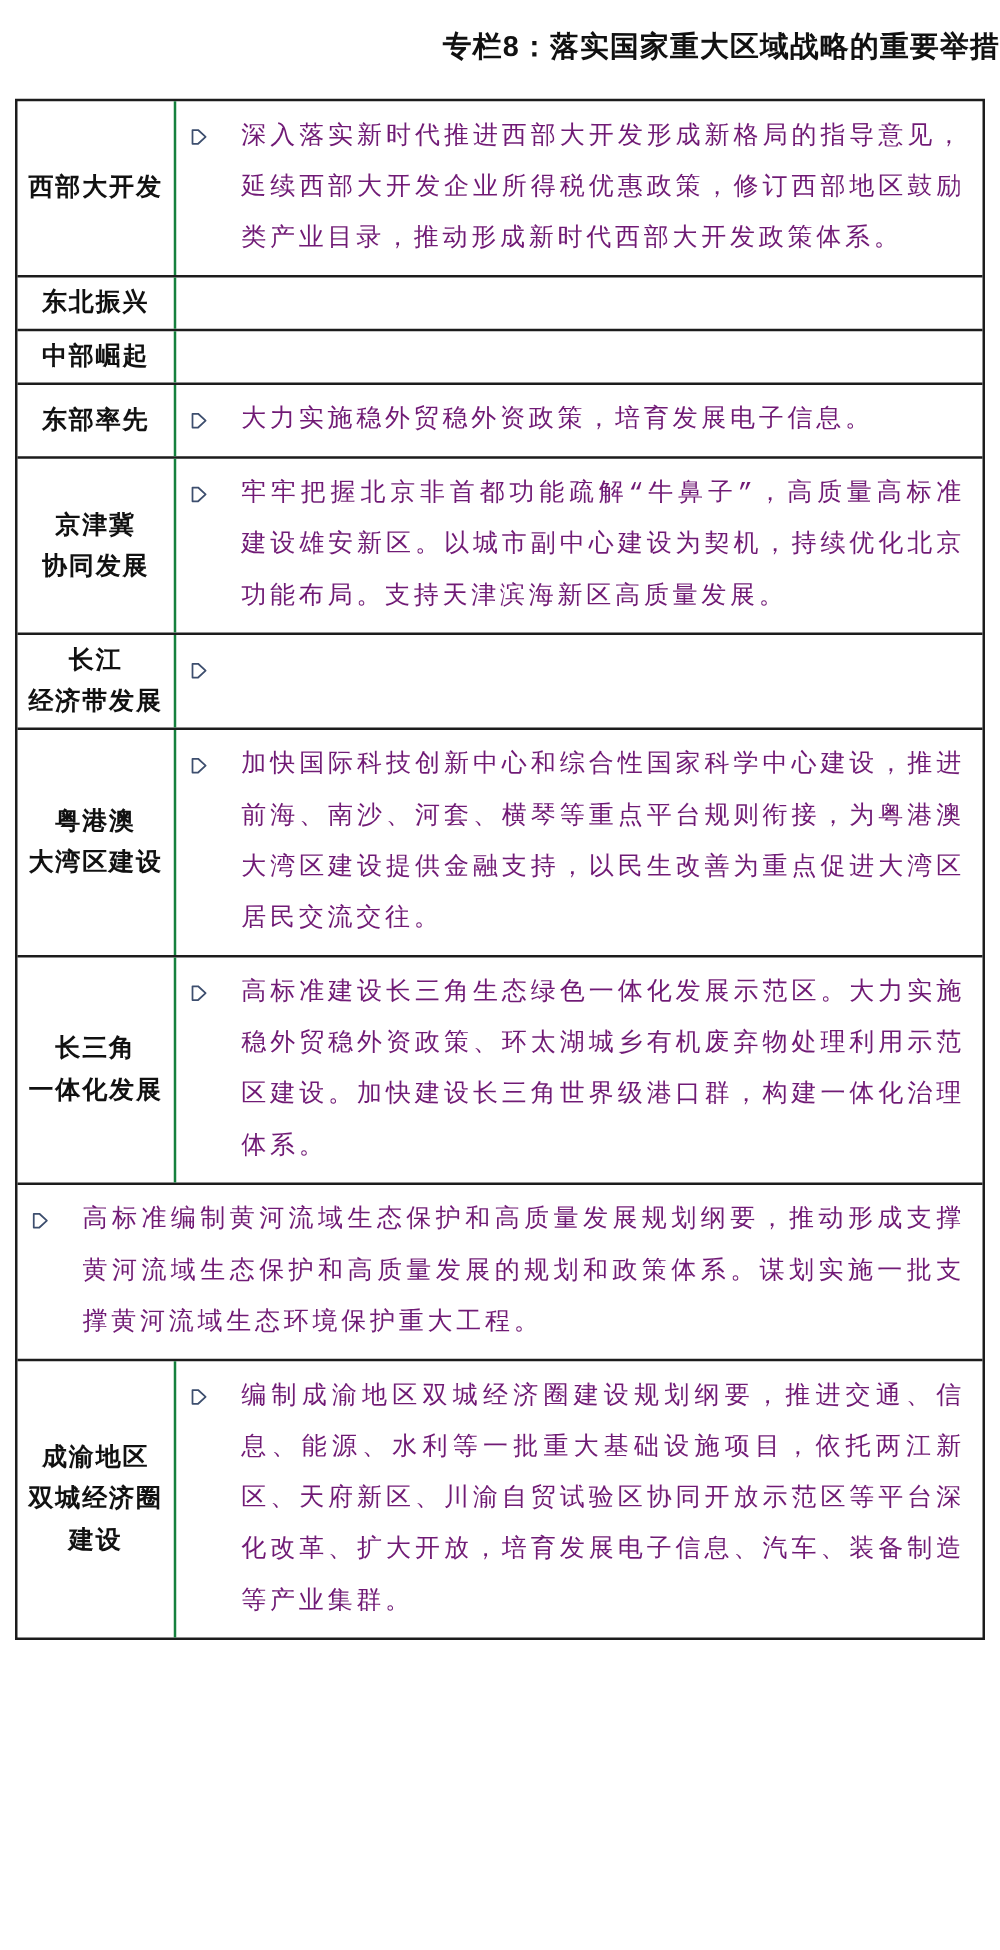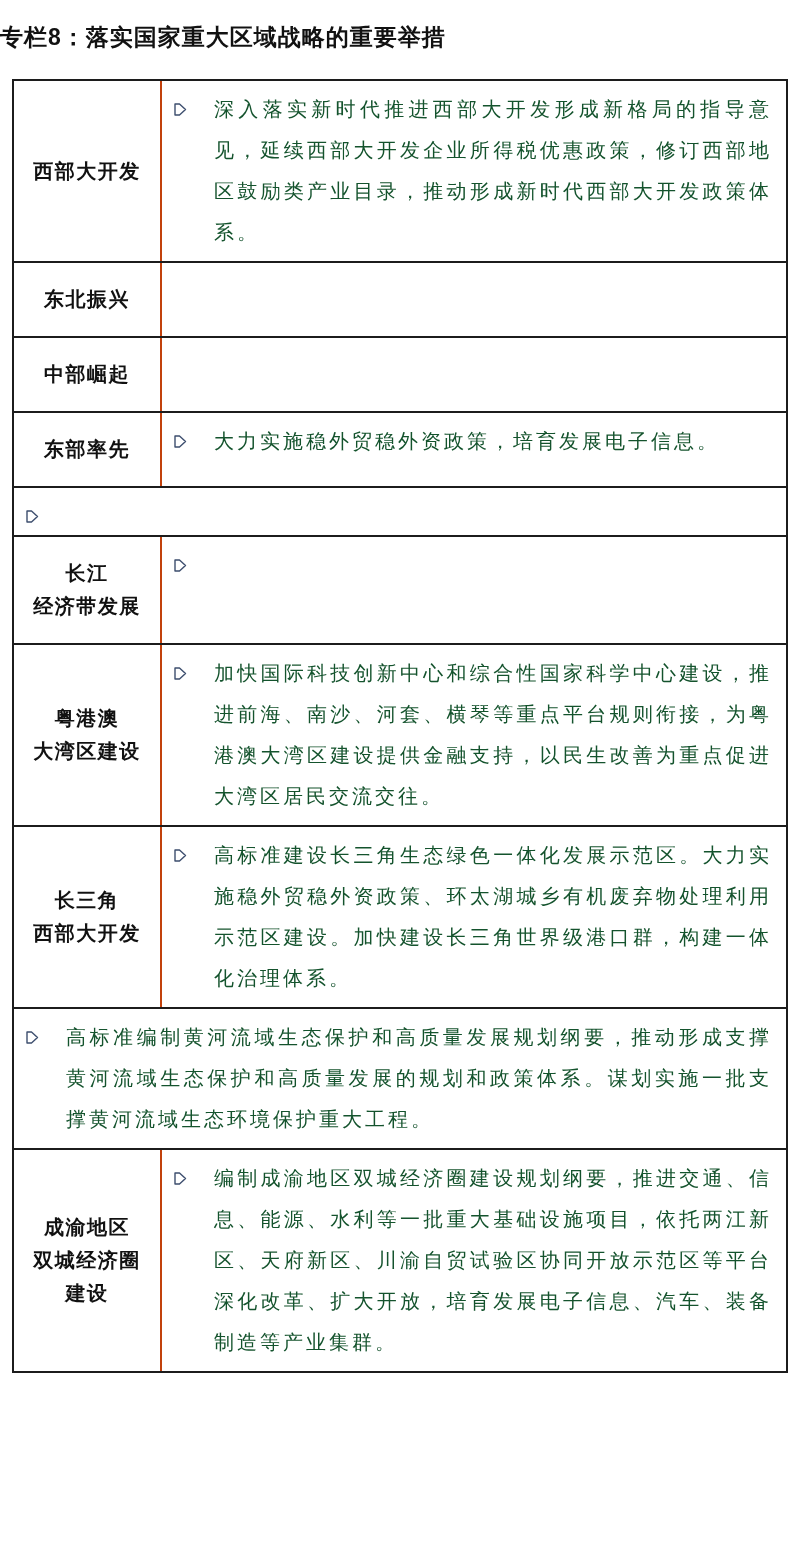--- a/index.html
+++ b/index.html
@@ -9,51 +9,51 @@
     background: #ffffff;
     width: 800px;
     font-family: "Liberation Sans", sans-serif;
     color: #111111;
   }
   .page {
     width: 800px;
     padding-top: 22px;
   }
   .doc-title {
-    text-align: left;
+    text-align: right;
     font-size: 23px;
     font-weight: 700;
     letter-spacing: 1px;
     margin: 0 0 26px 0;
     font-family: "Liberation Sans", sans-serif;
   }
   .box-table {
     margin: 0 12px;
     border: 2px solid #1c1c1c;
     background: #ffffff;
   }
   .row {
     display: flex;
     border-top: 2px solid #1c1c1c;
   }
   .row:first-child { border-top: none; }
   .cell.label {
     flex: none;
-    width: 148px;
-    border-right: 2px solid #c2410c;
+    width: 127px;
+    border-right: 2px solid #15803d;
     display: flex;
     align-items: center;
     justify-content: center;
     text-align: center;
     font-weight: 700;
     font-size: 20px;
     line-height: 33px;
     letter-spacing: 1.5px;
     white-space: pre-line;
-    padding: 20px 3px;
+    padding: 4px 3px;
     font-family: "Liberation Sans", sans-serif;
   }
   .cell.content {
     flex: 1;
     display: flex;
     align-items: flex-start;
     padding: 8px 14px 8px 10px;
   }
   .bullet {
     flex: none;
@@ -64,22 +64,22 @@
     justify-content: flex-start;
   }
   .measure {
     margin: 0;
     flex: 1;
     font-size: 20px;
     line-height: 41px;
     letter-spacing: 3px;
     text-align: justify;
     text-justify: inter-character;
-    font-family: Liberation Sans, sans-serif;
-    color: #14532d;
+    font-family: Liberation Mono, monospace;
+    color: #701a75;
   }
 </style>
 </head>
 <body>
 
 <div class="page">
   <h1 class="doc-title">专栏8：落实国家重大区域战略的重要举措</h1>
 
   <div class="box-table">
 
@@ -109,26 +109,29 @@
         <span class="bullet">
             <svg width="16" height="21" viewBox="0 0 16 21">
               <polygon points="3,5 7.5,5 13.5,10.5 7.5,16 3,16" fill="none" stroke="#3d4e6e" stroke-width="1.4" stroke-linejoin="round"></polygon>
             </svg>
           </span>
         <p class="measure">大力实施稳外贸稳外资政策，培育发展电子信息。</p>
       </div>
     </div>
 
     <div class="row">
+      <div class="cell label">京津冀
+协同发展</div>
       <div class="cell content">
         <span class="bullet">
             <svg width="16" height="21" viewBox="0 0 16 21">
               <polygon points="3,5 7.5,5 13.5,10.5 7.5,16 3,16" fill="none" stroke="#3d4e6e" stroke-width="1.4" stroke-linejoin="round"></polygon>
             </svg>
           </span>
+        <p class="measure">牢牢把握北京非首都功能疏解“牛鼻子”，高质量高标准建设雄安新区。以城市副中心建设为契机，持续优化北京功能布局。支持天津滨海新区高质量发展。</p>
       </div>
     </div>
 
     <div class="row">
       <div class="cell label">长江
 经济带发展</div>
       <div class="cell content">
         <span class="bullet">
             <svg width="16" height="21" viewBox="0 0 16 21">
               <polygon points="3,5 7.5,5 13.5,10.5 7.5,16 3,16" fill="none" stroke="#3d4e6e" stroke-width="1.4" stroke-linejoin="round"></polygon>
@@ -145,21 +148,21 @@
             <svg width="16" height="21" viewBox="0 0 16 21">
               <polygon points="3,5 7.5,5 13.5,10.5 7.5,16 3,16" fill="none" stroke="#3d4e6e" stroke-width="1.4" stroke-linejoin="round"></polygon>
             </svg>
           </span>
         <p class="measure">加快国际科技创新中心和综合性国家科学中心建设，推进前海、南沙、河套、横琴等重点平台规则衔接，为粤港澳大湾区建设提供金融支持，以民生改善为重点促进大湾区居民交流交往。</p>
       </div>
     </div>
 
     <div class="row">
       <div class="cell label">长三角
-西部大开发</div>
+一体化发展</div>
       <div class="cell content">
         <span class="bullet">
             <svg width="16" height="21" viewBox="0 0 16 21">
               <polygon points="3,5 7.5,5 13.5,10.5 7.5,16 3,16" fill="none" stroke="#3d4e6e" stroke-width="1.4" stroke-linejoin="round"></polygon>
             </svg>
           </span>
         <p class="measure">高标准建设长三角生态绿色一体化发展示范区。大力实施稳外贸稳外资政策、环太湖城乡有机废弃物处理利用示范区建设。加快建设长三角世界级港口群，构建一体化治理体系。</p>
       </div>
     </div>
 

